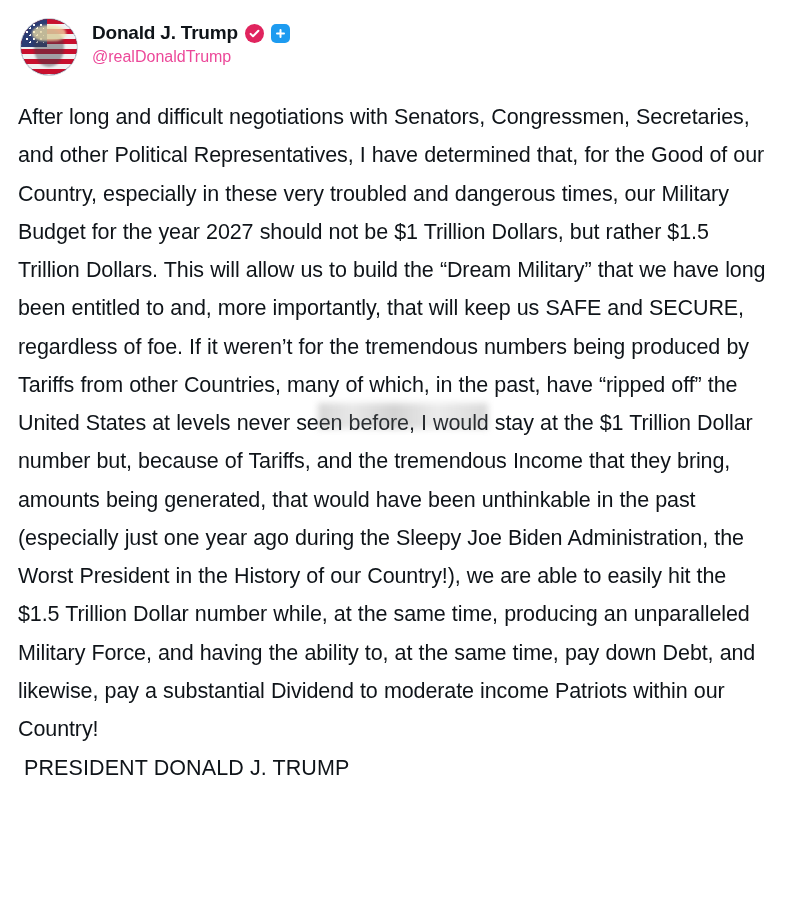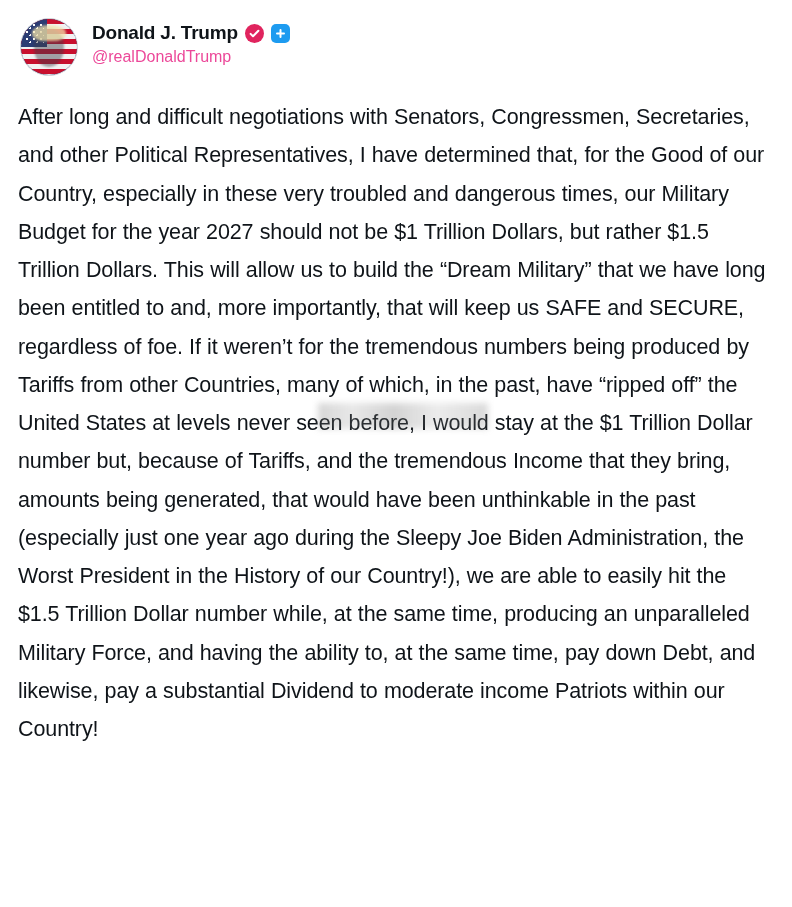--- a/index.html
+++ b/index.html
@@ -180,14 +180,15 @@
 
       <div class="handle">@realDonaldTrump</div>
     </div>
   </div>
 
   <div class="post-body">
     <span>After long and difficult negotiations with Senators, Congressmen, Secretaries, and other Political Representatives, I have determined that, for the Good of our Country, especially in these very troubled and dangerous times, our Military Budget for the year 2027 should not be $1 Trillion Dollars, but rather $1.5 Trillion Dollars. This will allow us to build the “Dream Military” that we have long been entitled to and, more importantly, that will keep us SAFE and SECURE, regardless of foe. If it weren’t for the tremendous numbers being produced by Tariffs from other Countries, many of which, in the past, have “ripped off” the United States at levels never seen before, I would stay at the $1 Trillion Dollar number but, because of Tariffs, and the tremendous Income that they bring, amounts being generated, that would have been unthinkable in the past (especially just one year ago during the Sleepy Joe Biden Administration, the Worst President in the History of our Country!), we are able to easily hit the $1.5 Trillion Dollar number while, at the same time, producing an unparalleled Military Force, and having the ability to, at the same time, pay down Debt, and likewise, pay a substantial Dividend to moderate income Patriots within our Country!</span>
     <div class="watermark"></div>
   </div>
 
+  <div class="signature"> PRESIDENT DONALD J. TRUMP</div>
 
 </div>
 
 </body></html>

